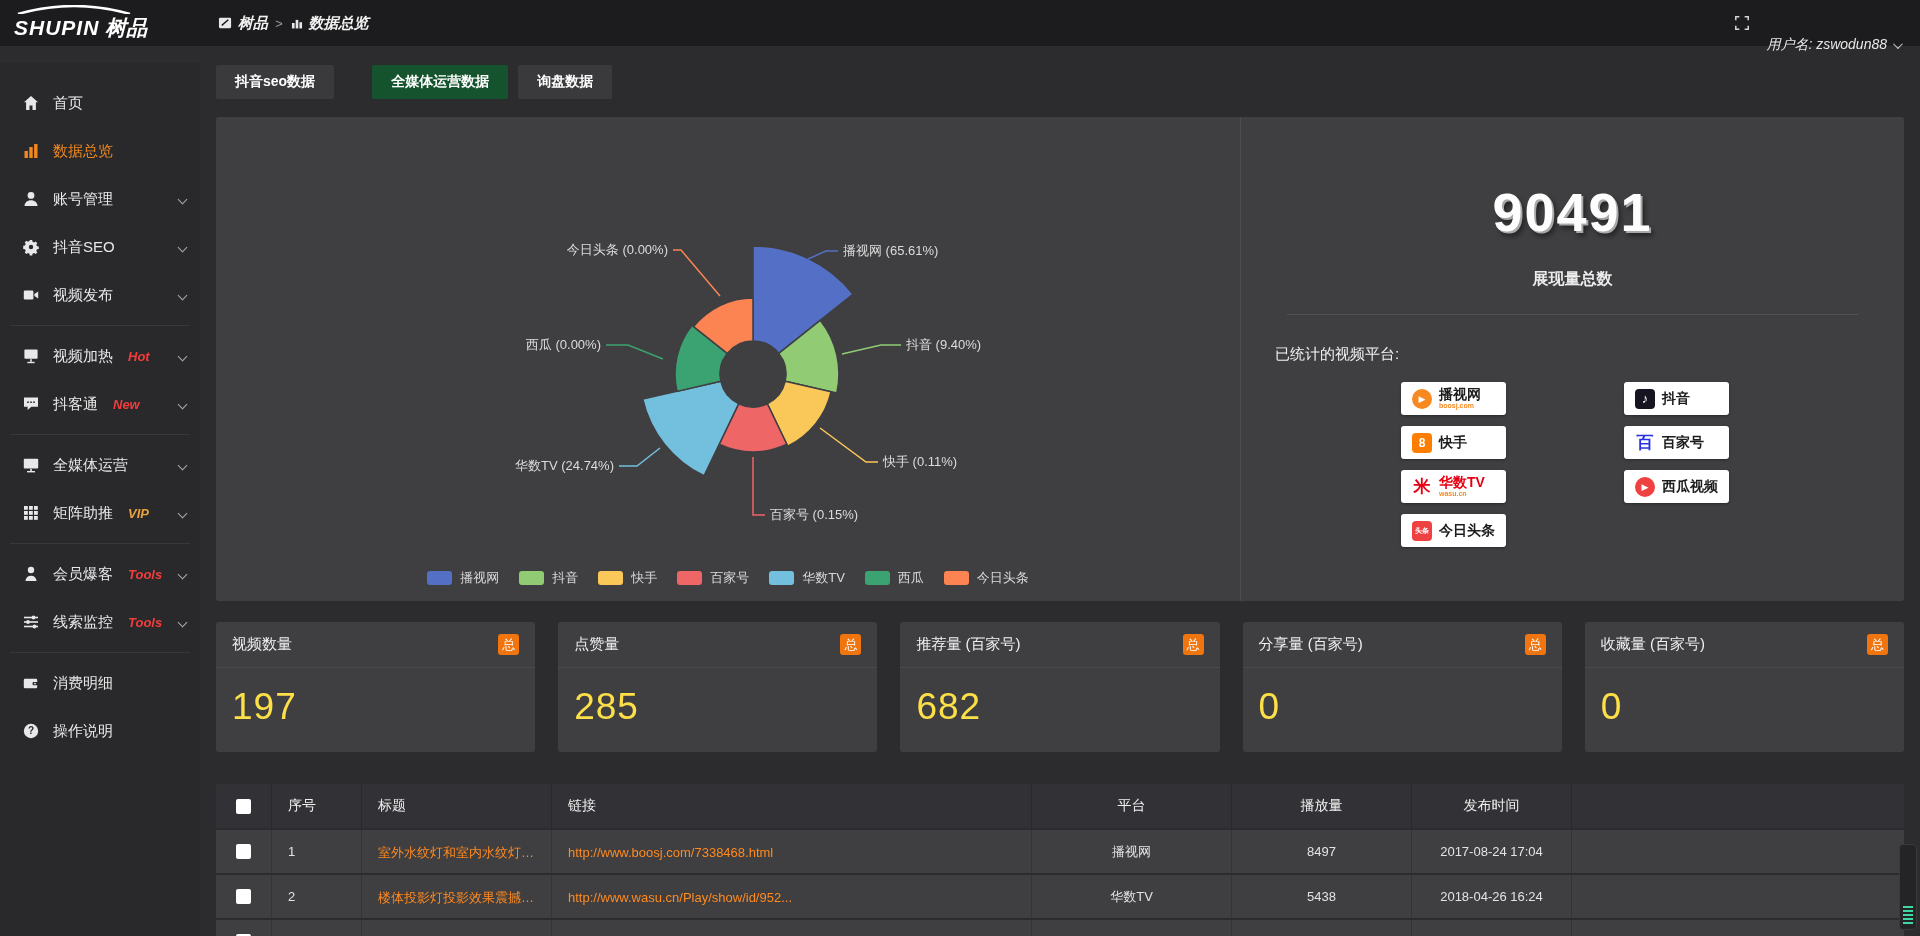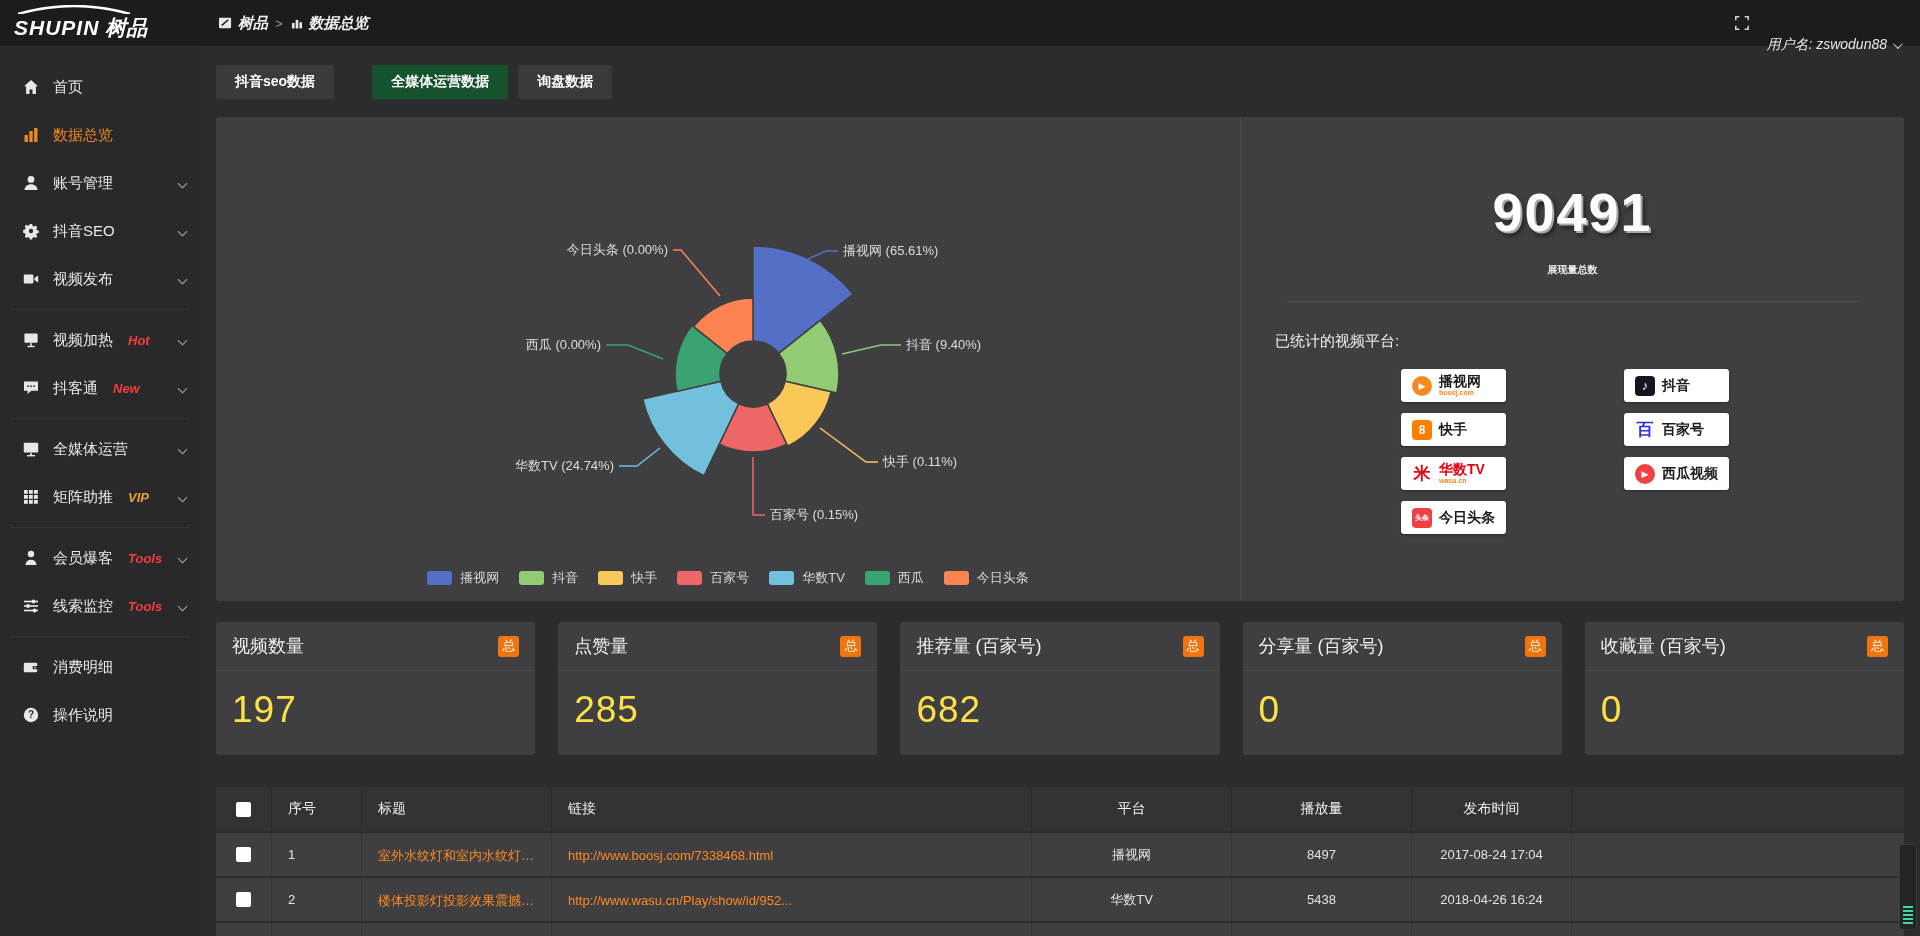--- a/index.html
+++ b/index.html
@@ -14,21 +14,21 @@
   .logo-cn { font-size:21px; }
   .crumbs { display:flex; align-items:center; gap:7px; margin-left:18px; color:#f2f2f2; font-size:15px; font-weight:bold; }
   .crumb { display:flex; align-items:center; gap:5px; cursor:pointer; }
   .crumb-sep { color:#9a9a9a; font-size:13px; font-weight:normal; }
   .top-right { margin-left:auto; display:flex; align-items:center; gap:16px; margin-right:20px; color:#e8e8e8; font-size:14px; }
   .fs-icon { cursor:pointer; display:flex; }
   .user-entry { display:flex; align-items:center; gap:6px; cursor:pointer;margin-top:44px; }
   .chev-down { width:7px; height:7px; border-right:1.5px solid #cfcfcf; border-bottom:1.5px solid #cfcfcf; transform:rotate(45deg) translateY(-2px); }
   
   .shell { display:flex; height:889px; }
-  .sidebar { width:200px; background:#29292c; padding-top:16px; flex:none; }
+  .sidebar { width:200px; background:#29292c; padding-top:16px; flex:none;margin-top:16px; }
   .side-item { height:48px; display:flex; align-items:center; gap:13px; padding:0 14px 0 22px; color:#e8e8e8; font-size:15px; cursor:pointer; }
   .side-item .s-icon { width:18px; height:18px; display:flex; color:inherit; }
   .side-item.active { color:#f0881e; }
   .side-badge { font-size:13px; font-weight:bold; font-style:italic; margin-left:2px; }
   .side-chev { margin-left:auto; width:7px; height:7px; border-right:1.5px solid #a9a9a9; border-bottom:1.5px solid #a9a9a9; transform:rotate(45deg); }
   .side-div { height:1px; background:#38383b; margin:6px 10px; }
   
   .main { flex:1; padding:0 16px; }
   .tabs { margin-top:18px; display:flex; gap:10px; }
   .tab { padding:8px 19px; background:#3a3a3d; border-radius:2px; color:#fff; font-size:14px; font-weight:bold; cursor:pointer; }
@@ -37,34 +37,34 @@
   .panel { margin-top:18px; height:484px; background:#3f3f42; border-radius:3px; display:flex; position:relative; }
   .chart-area { width:1024px; position:relative; flex:none; }
   .chart-area svg { display:block; }
   .legend { position:absolute; left:0; bottom:14px; width:100%; display:flex; justify-content:center; gap:20px; }
   .legend-item { display:flex; align-items:center; gap:8px; cursor:pointer; }
   .legend-swatch { width:25px; height:14px; border-radius:3px; }
   .legend-label { font-size:13px; color:#d8d8d8; }
   .summary { flex:1; border-left:1px solid #4d4d50; padding-top:64px; }
   .big-number { text-align:center; font-size:54px; font-weight:bold; color:#fdfdfd; letter-spacing:2px;
     text-shadow:2px 2px 0 #a8a8a8, 4px 5px 5px rgba(0,0,0,.45); }
-  .total-label { text-align:center; margin-top:20px; font-size:10px; font-weight:bold; color:#ececec; }
+  .total-label { text-align:center; margin-top:26px; font-size:16px; font-weight:bold; color:#ececec; }
   .sum-div { margin:24px auto 0; width:86%; border-top:1px solid #515154; }
   .platforms-title { margin:30px 0 0 34px; font-size:15px; color:#f0f0f0; }
   .platforms-grid { margin:18px 0 0 160px; display:grid; grid-template-columns:auto auto; column-gap:118px; row-gap:11px; justify-content:start; }
   .pbadge { display:inline-flex; align-items:center; gap:7px; background:#fff; border-radius:3px; padding:3px 11px; height:33px; min-width:98px; box-shadow:0 1px 3px rgba(0,0,0,.35); }
   .plogo { width:20px; height:20px; border-radius:4px; display:flex; align-items:center; justify-content:center; font-weight:bold; flex:none; }
   .ptext { display:flex; flex-direction:column; line-height:1.05; }
   .pname { font-size:14px; font-weight:bold; color:#1c1c1c; white-space:nowrap; }
   .psub { font-size:7px; font-weight:bold; color:#f6891f; }
   
   .cards { margin-top:21px; display:flex; gap:23px; }
   .card { flex:1; background:#3f3f42; border-radius:3px; }
   .card-head { display:flex; justify-content:space-between; align-items:center; padding:12px 16px; border-bottom:1px solid #4b4b4e; }
-  .card-label { font-size:18px; color:#f0f0f0;text-align:right; }
+  .card-label { font-size:15px; color:#f0f0f0;text-align:right; }
   .t-badge { width:21px; height:21px; background:#f0750f; border-radius:3px; color:#fff; font-size:13px; display:flex; align-items:center; justify-content:center; }
   .card-value { padding:18px 16px 24px; font-size:37px; color:#fde047; letter-spacing:1px; }
   
   .table { margin-top:32px; background:#3f3f42; border-radius:3px 3px 0 0; overflow:hidden; }
   .trow { display:grid; grid-template-columns:56px 90px 190px 480px 200px 180px 160px auto; align-items:center; }
   .trow.head { background:#323236; height:44px; font-size:14px; color:#f0f0f0; }
   .trow.body { height:45px; border-top:2px solid #2c2c2e; font-size:13px; color:#e3e3e3; }
   .tcell { height:100%; display:flex; align-items:center; border-right:1px solid rgba(0,0,0,.16); overflow:hidden; }
   .tcell:last-child { border-right:none; }
   .tcell.left { padding-left:16px; }

